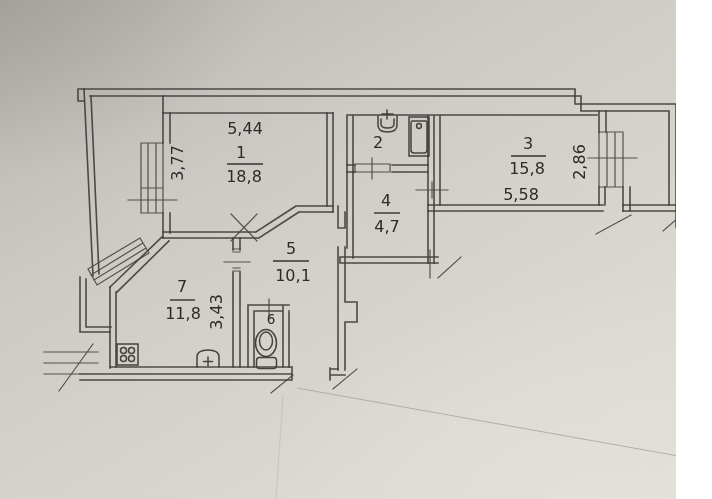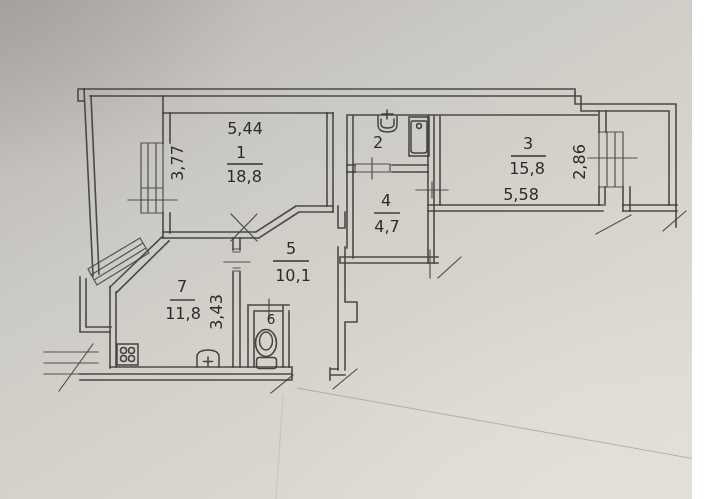--- a/index.html
+++ b/index.html
@@ -5,21 +5,20 @@
   html,body{margin:0;padding:0;}
   #photo{
     position:relative;
     width:676px;height:499px;
     overflow:hidden;
     background:
       radial-gradient(620px 420px at 92% 108%, rgba(228,225,219,.9) 0%, rgba(228,225,219,0) 62%),
       radial-gradient(520px 360px at -4% -6%, rgba(148,145,140,.55) 0%, rgba(148,145,140,0) 58%),
       linear-gradient(150deg,#b2afaa 0%,#c1beb9 16%,#cccac4 34%,#d5d2cc 56%,#dcd9d3 78%,#e0ddd7 100%);
     font-family:"DejaVu Sans","Liberation Sans",sans-serif;
-    padding-left:16px;
   }
   svg{position:absolute;left:0;top:0;}
   .w{fill:none;stroke:#403f3b;stroke-width:1.6;stroke-linecap:square;opacity:.92;}
   .thin{fill:none;stroke:#45443f;stroke-width:1.2;stroke-linecap:square;opacity:.9;}
   .fx{fill:none;stroke:#3c3b37;stroke-width:1.5;stroke-linecap:round;opacity:.95;}
   .crease{fill:none;stroke:#a29f98;stroke-width:1;opacity:.75;}
   .crease2{fill:none;stroke:#b5b2ab;stroke-width:1;opacity:.5;}
   text{fill:#2c2b28;font-size:16px;font-family:"DejaVu Sans","Liberation Sans",sans-serif;}
   .small{font-size:13.5px;}
   .ul{stroke:#2c2b28;stroke-width:1.4;opacity:.95;}

